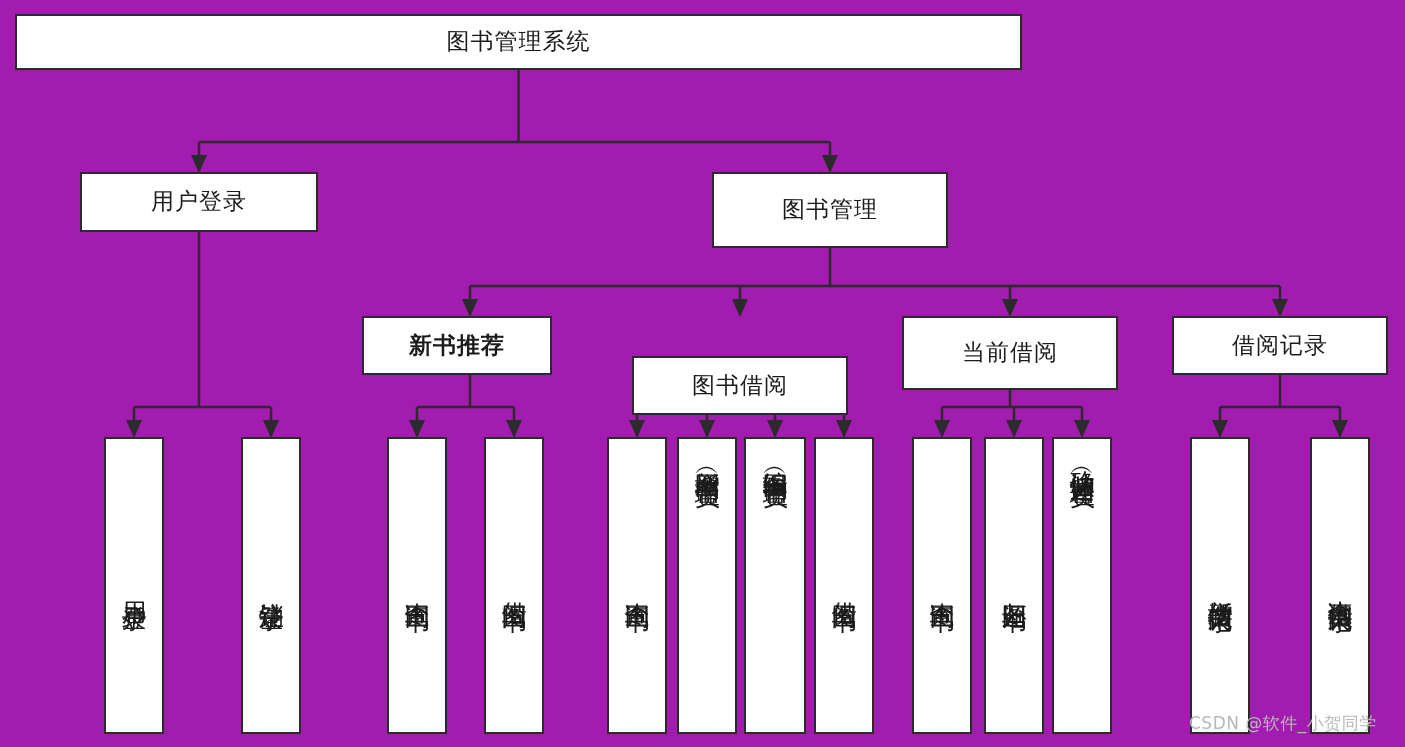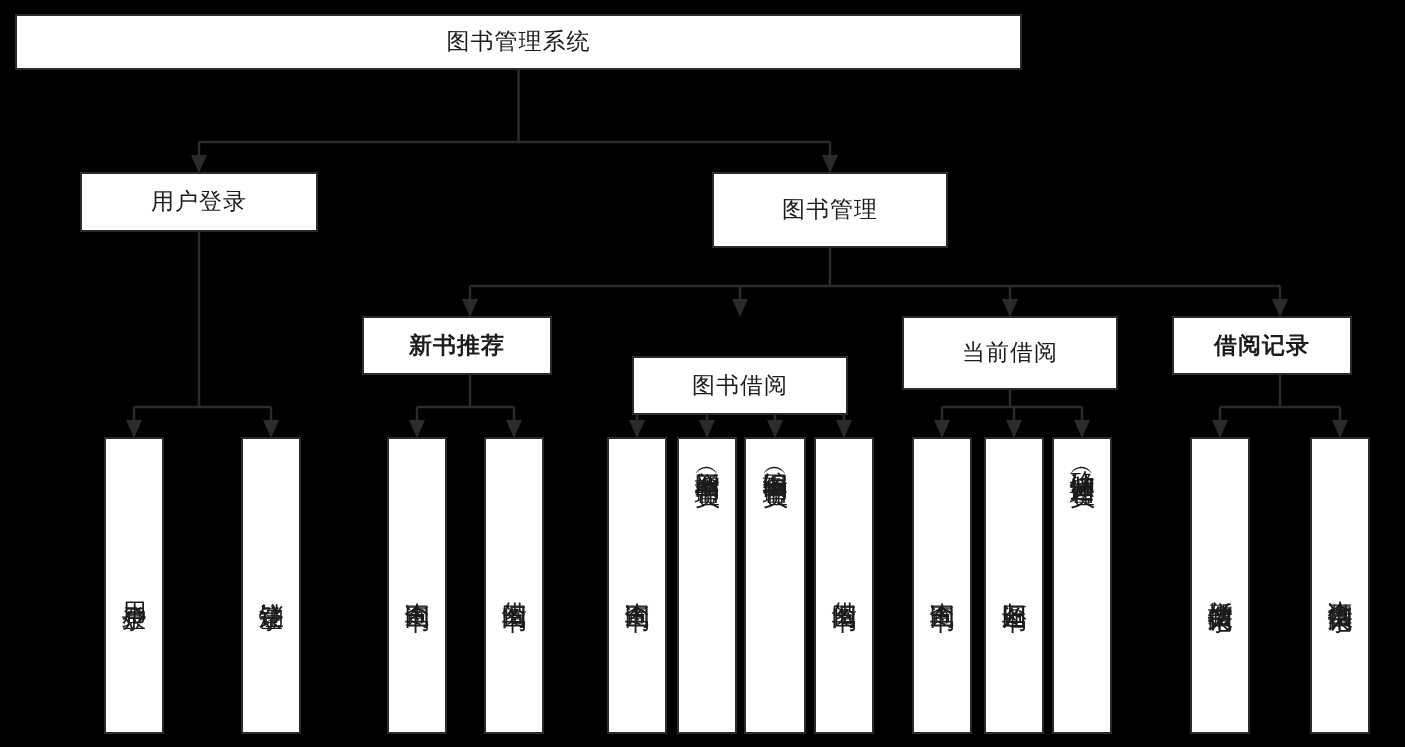--- a/index.html
+++ b/index.html
@@ -1,18 +1,18 @@
 <!DOCTYPE html>
 <html><head>
 <meta charset="utf-8">
 <style>
   html,body{margin:0;padding:0;background:#ffffff;}
   body{width:1405px;height:747px;overflow:hidden;
        font-family:"DejaVu Sans","Liberation Sans",sans-serif;}
-  #stage{position:relative;width:1405px;height:747px;background:#000000;}
+  #stage{position:relative;width:1405px;height:747px;background:#a21caf;}
   svg#wires{position:absolute;left:0;top:0;width:1405px;height:747px;}
   .node{position:absolute;box-sizing:border-box;background:#ffffff;
         border:2.5px solid #2b2b2b;display:flex;align-items:center;
         justify-content:center;}
   .node .lbl{color:#1b1b1b;white-space:nowrap;line-height:1.1;}
   .node.h .lbl{font-size:23px;letter-spacing:1px;}
   .node.root .lbl{font-size:23px;letter-spacing:1px;}
   .node.leaf{align-items:flex-start;justify-content:center;padding-top:12px;}
   .node.leaf .lbl{writing-mode:vertical-rl;text-orientation:upright;
         font-size:25px;line-height:1.18;letter-spacing:2px;white-space:pre-wrap;
@@ -93,21 +93,21 @@
       </div>
       <div class="node h" style="left: 362px; top: 316px; width: 190px; height: 59px; font-weight: bold;">
         <span class="lbl">新书推荐</span>
       </div>
       <div class="node h" style="left: 632px; top: 316px; width: 216px; height: 59px; margin-top: 40px;">
         <span class="lbl">图书借阅</span>
       </div>
       <div class="node h" style="left: 902px; top: 316px; width: 216px; height: 74px; text-align: right;">
         <span class="lbl">当前借阅</span>
       </div>
-      <div class="node h" style="left: 1172px; top: 316px; width: 180px; height: 59px; font-weight: bold;">
+      <div class="node h" style="left: 1172px; top: 316px; width: 216px; height: 59px;">
         <span class="lbl">借阅记录</span>
       </div>
       <div class="node leaf mid" style="left: 104px; top: 437px; width: 60px; height: 297px;">
         <span class="lbl">用户登录</span>
       </div>
       <div class="node leaf mid" style="left: 241px; top: 437px; width: 60px; height: 297px;">
         <span class="lbl">注销登录</span>
       </div>
       <div class="node leaf mid" style="left: 387px; top: 437px; width: 60px; height: 297px;">
         <span class="lbl">查询图书</span>
@@ -137,13 +137,14 @@
         <span class="lbl">确认归还（管理员）</span>
       </div>
       <div class="node leaf mid" style="left: 1190px; top: 437px; width: 60px; height: 297px;">
         <span class="lbl">新增借阅记录</span>
       </div>
       <div class="node leaf mid" style="left: 1310px; top: 437px; width: 60px; height: 297px;">
         <span class="lbl">查询借阅记录</span>
       </div>
     </div>
 
+  <div id="watermark">CSDN @软件_小贺同学</div>
 </div>
 
 </body></html>

